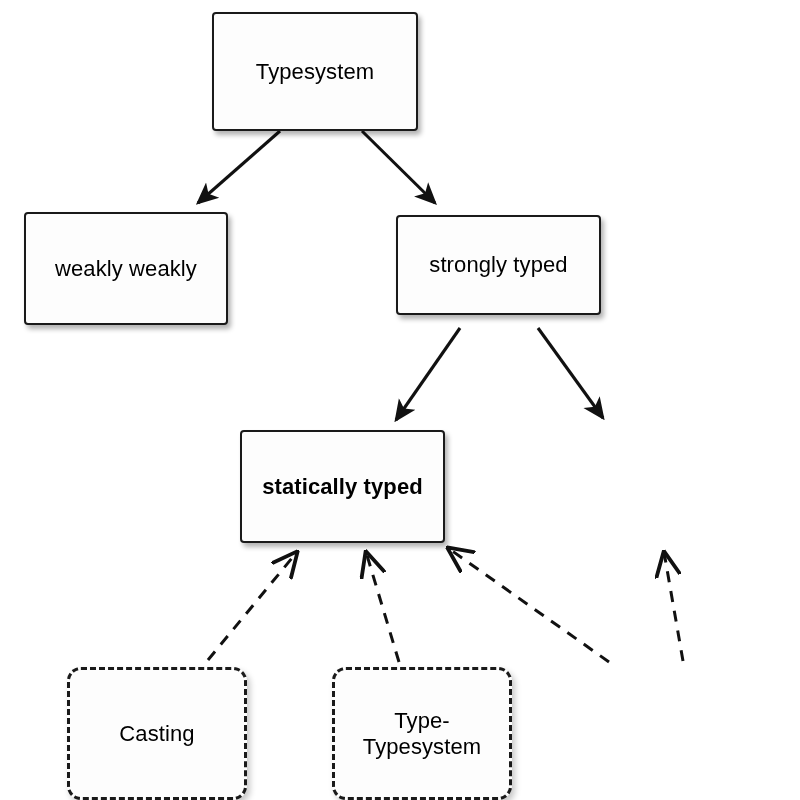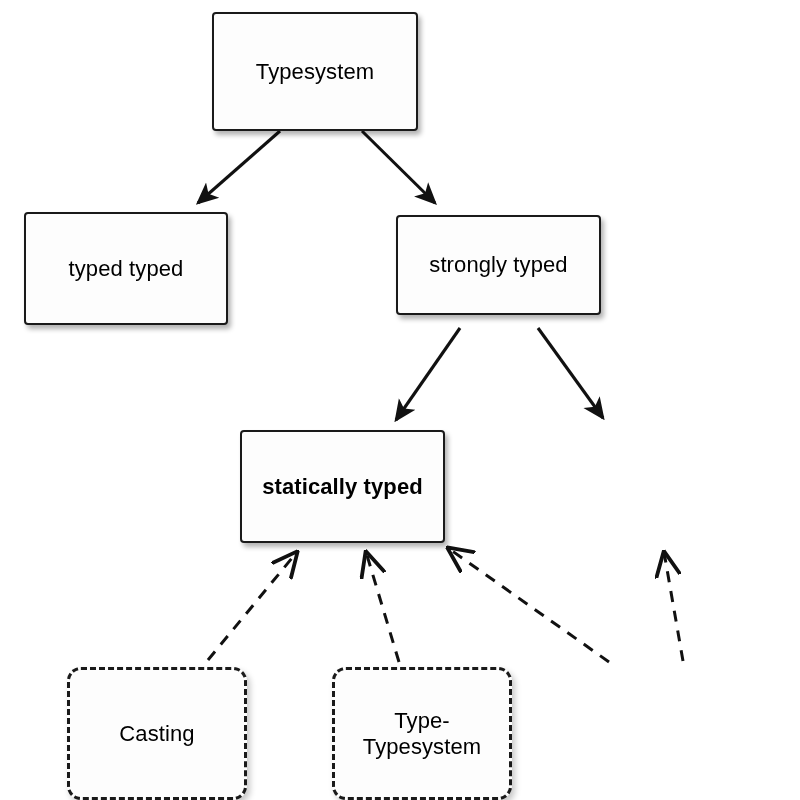--- a/index.html
+++ b/index.html
@@ -83,21 +83,21 @@
       <line x1="609" y1="662" x2="448" y2="548" marker-end="url(#arrow-open)"></line>
       <line x1="683" y1="661" x2="664" y2="552" marker-end="url(#arrow-open)"></line>
     </g>
   </svg>
 
   <div class="node" style="left:212px; top:12px; width:206px; height:119px;">
     <span class="label">Typesystem</span>
   </div>
 
   <div class="node" style="left:24px; top:212px; width:204px; height:113px;">
-    <span class="label">typed typed</span>
+    <span class="label">weakly weakly</span>
   </div>
 
   <div class="node" style="left:396px; top:215px; width:205px; height:100px;">
     <span class="label">strongly typed</span>
   </div>
 
   <div class="node" style="left:240px; top:430px; width:205px; height:113px;font-weight:bold;">
     <span class="label">statically typed</span>
   </div>
 

